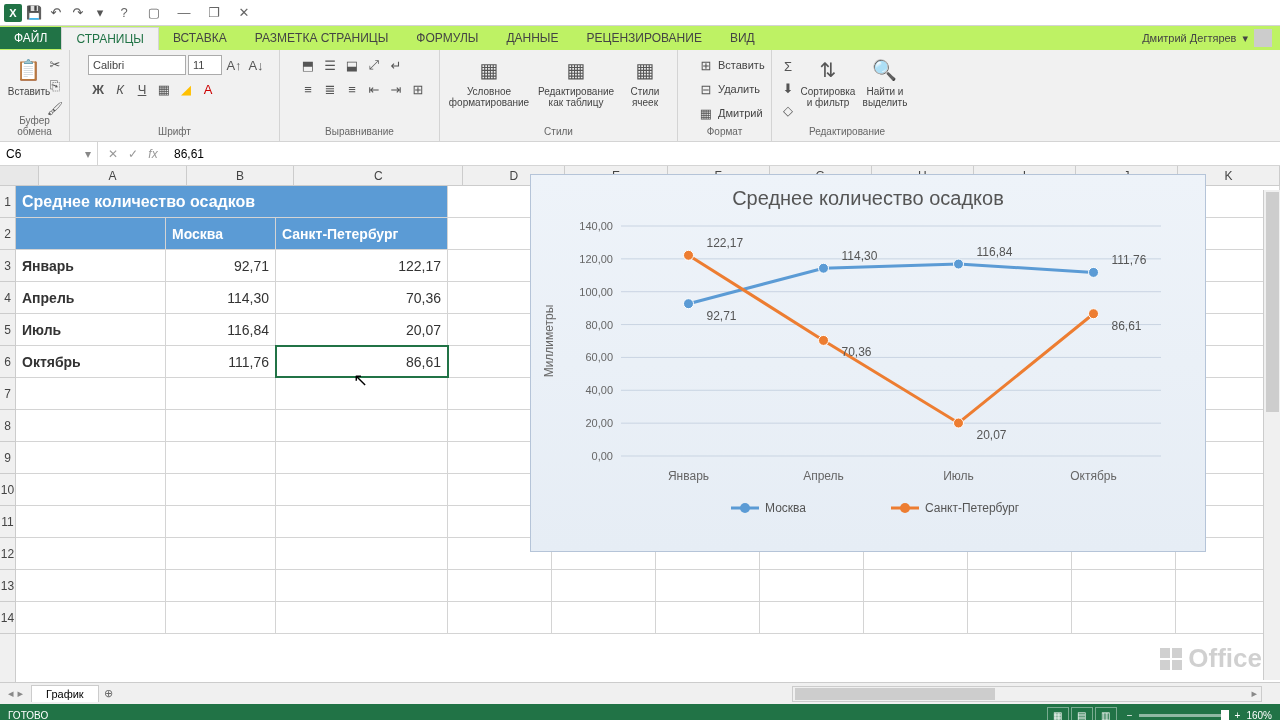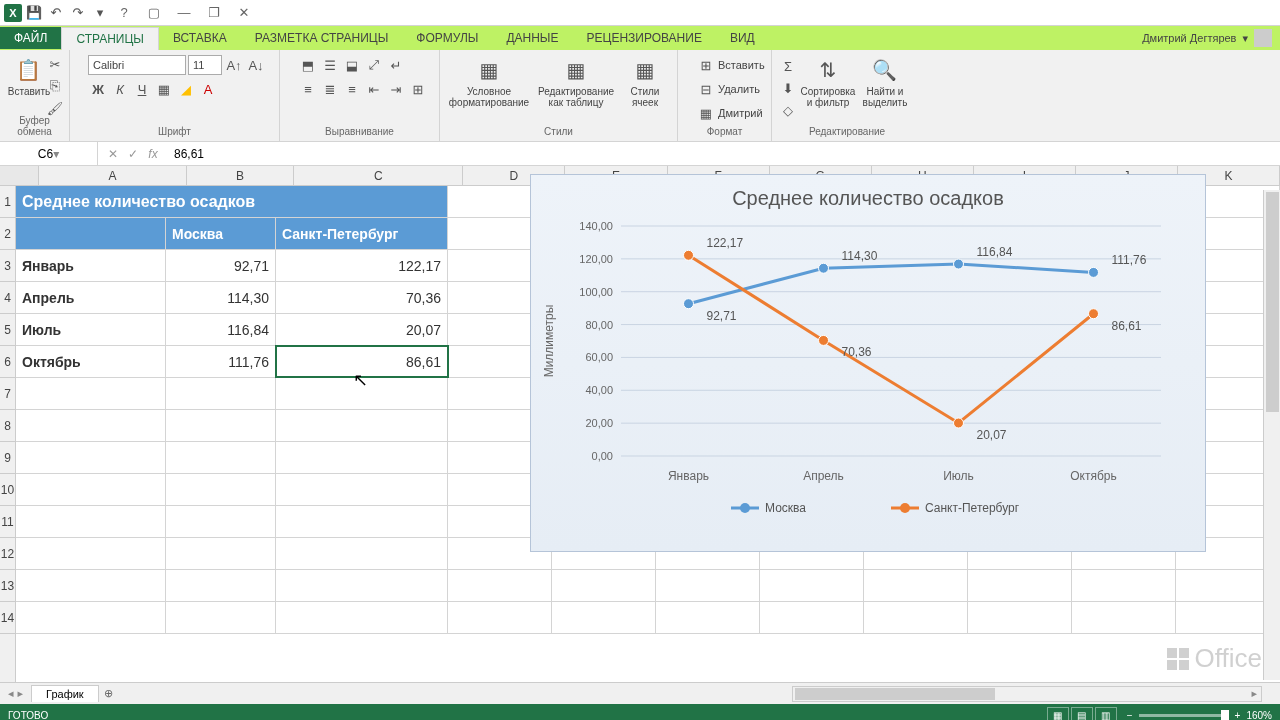--- a/index.html
+++ b/index.html
@@ -29,21 +29,21 @@
 .ribbon .group .label { text-align: center; font-size: 10px; color: #666; margin-top: auto; padding-bottom: 2px; }
 .ribbon .group .rows { display: flex; flex-direction: column; gap: 2px; flex: 1; }
 .ribbon .btn-lg { display: flex; flex-direction: column; align-items: center; width: 46px; cursor: pointer; font-size: 10px; text-align: center; line-height: 1.1; }
 .ribbon .btn-lg .ic { width: 32px; height: 32px; display: flex; align-items: center; justify-content: center; font-size: 20px; color: #555; }
 .ribbon .row { display: flex; align-items: center; gap: 2px; height: 22px; margin-left: 12px; }
 .ribbon .ctl { height: 20px; border: 1px solid #ababab; background: #fff; font-size: 11px; padding: 0 4px; display: flex; align-items: center; }
 .ribbon .ib { width: 20px; height: 20px; display: flex; align-items: center; justify-content: center; cursor: pointer; font-size: 13px; color: #555; }
 
 
 .fbar { height: 24px; border-bottom: 1px solid #d4d4d4; display: flex; align-items: center; font-size: 12px; }
-.fbar .namebox { width: 98px; border-right: 1px solid #d4d4d4; padding: 0 6px; display: flex; align-items: center; justify-content: center; height: 100%; }
+.fbar .namebox { width: 98px; border-right: 1px solid #d4d4d4; padding: 0 6px; display: flex; align-items: center; justify-content: space-between; height: 100%; }
 .fbar .fxbtns { display: flex; gap: 2px; padding: 0 6px; color: #999; }
 .fbar .fxbtns span { width: 18px; text-align: center; cursor: pointer; }
 .fbar .formula { flex: 1; padding: 0 6px; }
 
 
 .grid-area { position: relative; height: 516px; overflow: hidden; }
 .colheads { display: flex; height: 20px; background: #f0f0f0; border-bottom: 1px solid #ccc; font-size: 12px; color: #444; }
 .colheads .corner { width: 40px; border-right: 1px solid #ccc; background: #e8e8e8; }
 .colheads .ch { border-right: 1px solid #ccc; text-align: center; display: flex; align-items: center; justify-content: center; }
 .gridbody { display: flex; height: calc(100% - 20px); }
@@ -75,21 +75,21 @@
 
 
 .status { height: 22px; background: #217346; color: #fff; display: flex; align-items: center; font-size: 10px; padding: 0 8px; }
 .status .spacer { flex: 1; }
 .status .views { display: flex; gap: 2px; margin-right: 10px; }
 .status .views span { width: 22px; height: 16px; border: 1px solid rgba(255,255,255,0.4); display: flex; align-items: center; justify-content: center; font-size: 10px; cursor: pointer; }
 .status .zoom { display: flex; align-items: center; gap: 6px; }
 .status .slider { width: 90px; height: 3px; background: rgba(255,255,255,0.5); position: relative; }
 .status .slider .th { position: absolute; right: 0; top: -4px; width: 8px; height: 11px; background: #fff; }
 
-.office-logo { position: absolute; right: 18px; bottom: 46px; font-size: 26px; color: rgba(120,120,120,0.35); font-weight: 400; display: flex; align-items: center; gap: 6px; }
+.office-logo { position: absolute; right: 18px; bottom: 46px; font-size: 26px; color: rgba(120,120,120,0.35); font-weight: 700; display: flex; align-items: center; gap: 6px; }
 .office-logo .sq { width: 22px; height: 22px; display: grid; grid-template: 1fr 1fr / 1fr 1fr; gap: 2px; }
 .office-logo .sq span { background: rgba(120,120,120,0.35); }
 
 .vscroll { position: absolute; right: 0; top: 190px; width: 17px; height: 490px; background: #f0f0f0; border-left: 1px solid #ccc; }
 .vscroll .thumb { width: 13px; height: 220px; background: #cdcdcd; margin: 2px auto; }
 </style>
 </head>
 <body>
 
 <div class="titlebar">

